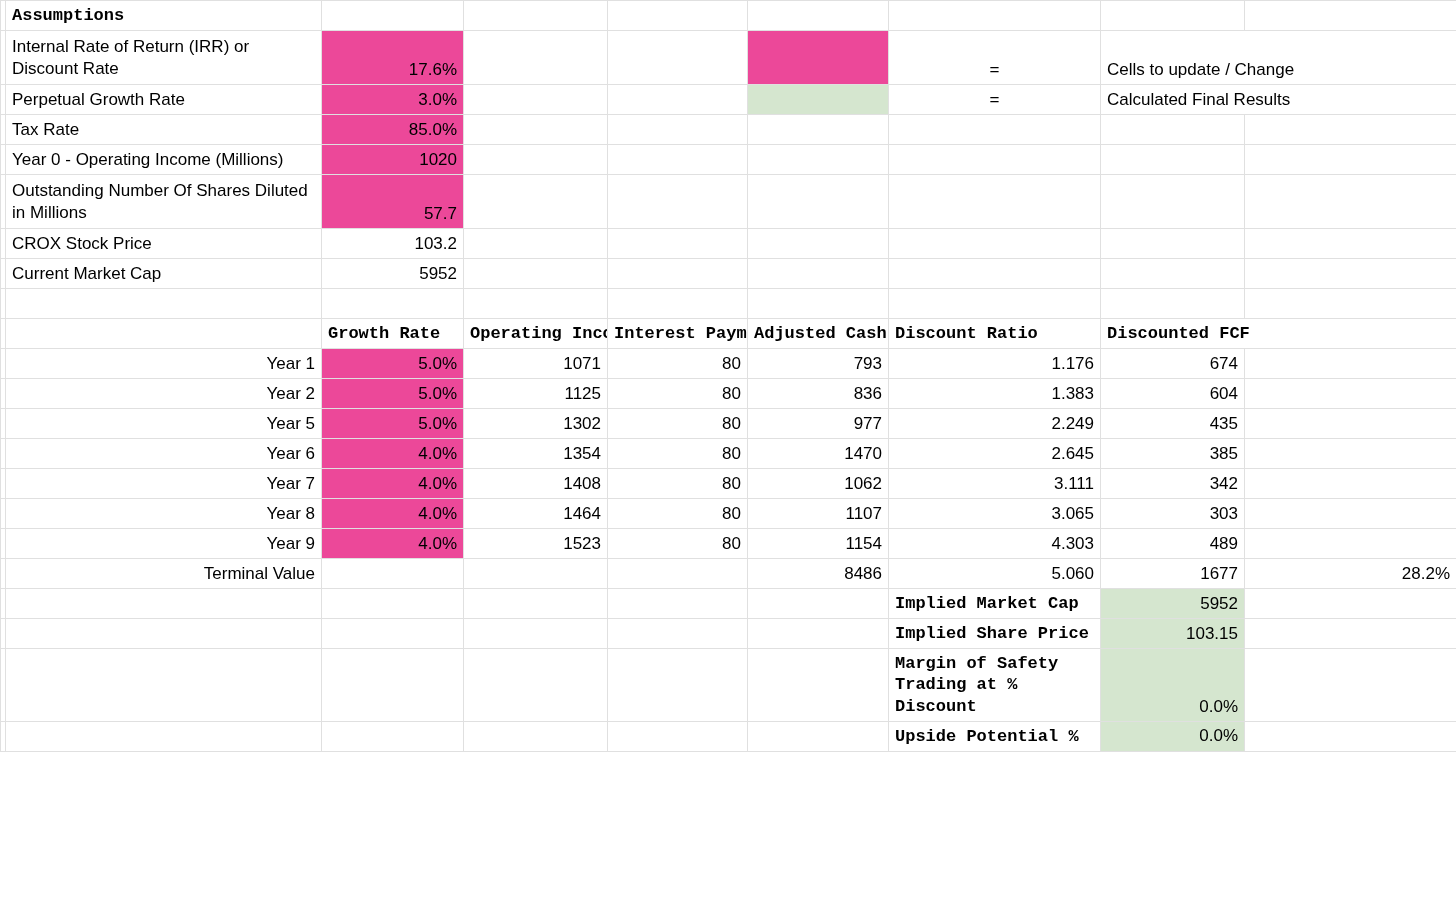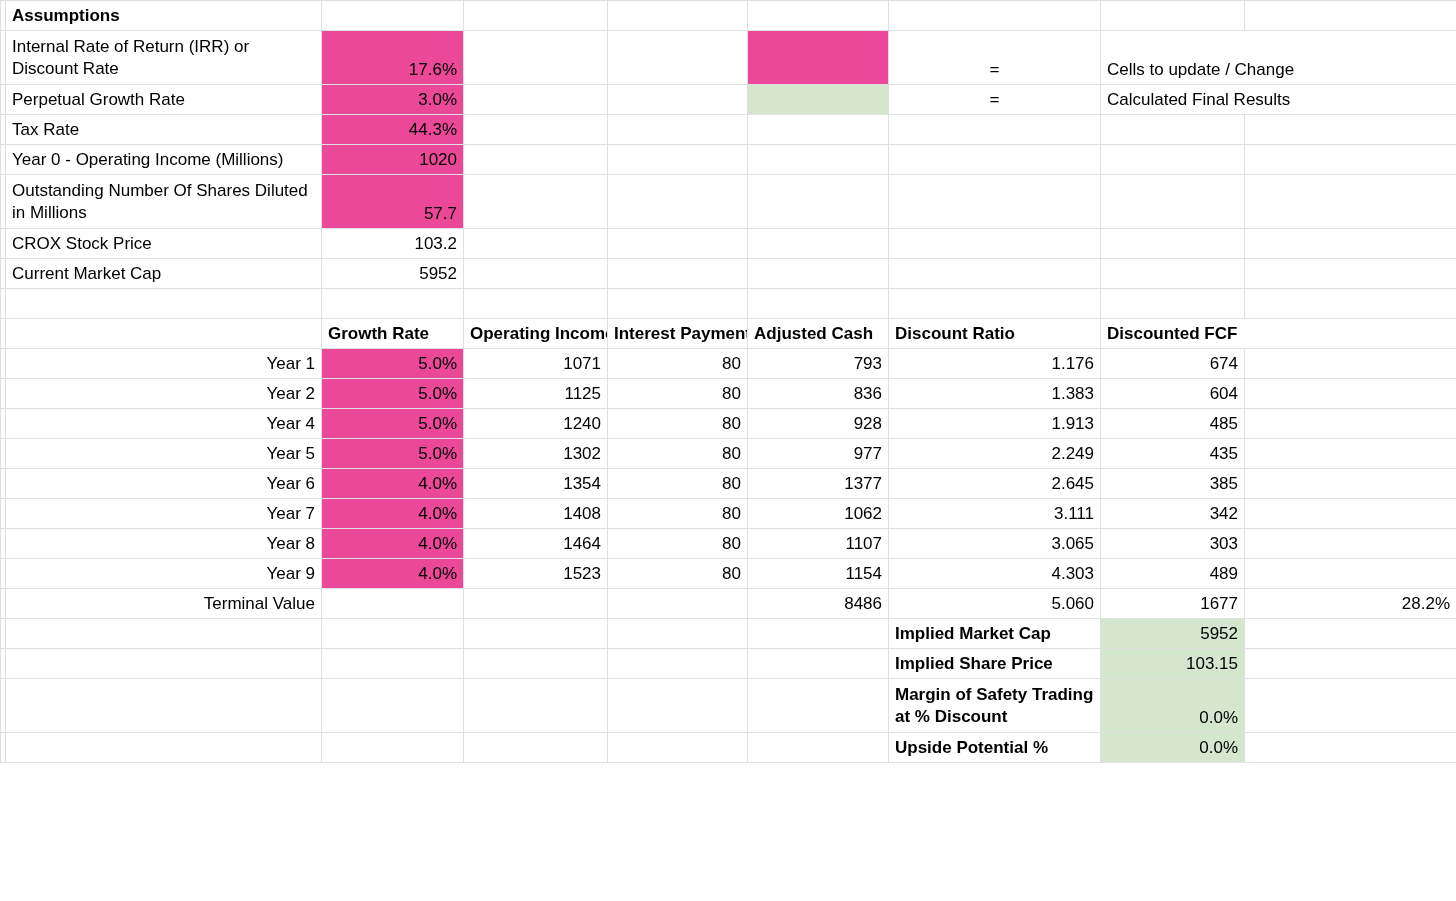--- a/index.html
+++ b/index.html
@@ -27,21 +27,21 @@
   td {
     border: 1px solid #e0e0e0;
     padding: 4px 6px;
     height: 30px;
     vertical-align: middle;
     overflow: hidden;
     white-space: nowrap;
   }
   td.wrap { white-space: normal; line-height: 1.25; }
   td.num { text-align: right; }
-  td.bold { font-weight: bold; }
+  td.bold { font-weight: bold; font-family: Liberation Mono, monospace; }
   td.bluefill { background: #ec4899; }
   td.greenfill { background: #d5e6cf; }
   tr.tall td { height: 54px; margin-left: 44px; }
   td.vbot { vertical-align: bottom; }
 </style>
 </head>
 <body>
 
 <table>
   <colgroup>
@@ -87,21 +87,21 @@
       <td></td>
         <td></td>
       <td class="greenfill"></td>
       <td style="text-align:center">=</td>
       <td colspan="2">Calculated Final Results</td>
     </tr>
 
     <tr>
       <td></td>
       <td>Tax Rate</td>
-      <td class="bluefill num">44.3%</td>
+      <td class="bluefill num">85.0%</td>
       <td></td>
         <td></td>
         <td></td>
         <td></td>
         <td></td>
         <td></td>
     </tr>
 
     <tr>
       <td></td>
@@ -191,47 +191,36 @@
       <td class="bluefill num">5.0%</td>
       <td class="num">1125</td>
       <td class="num">80</td>
       <td class="num">836</td>
       <td class="num">1.383</td>
       <td class="num">604</td>
         <td></td>
     </tr>
     <tr>
       <td></td>
-        <td class="num">Year 4</td>
-      <td class="bluefill num">5.0%</td>
-      <td class="num">1240</td>
-      <td class="num">80</td>
-      <td class="num">928</td>
-      <td class="num">1.913</td>
-      <td class="num">485</td>
-        <td></td>
-    </tr>
-    <tr>
-      <td></td>
         <td class="num">Year 5</td>
       <td class="bluefill num">5.0%</td>
       <td class="num">1302</td>
       <td class="num">80</td>
       <td class="num">977</td>
       <td class="num">2.249</td>
       <td class="num">435</td>
         <td></td>
     </tr>
     <tr>
       <td></td>
         <td class="num">Year 6</td>
       <td class="bluefill num">4.0%</td>
       <td class="num">1354</td>
       <td class="num">80</td>
-      <td class="num">1377</td>
+      <td class="num">1470</td>
       <td class="num">2.645</td>
       <td class="num">385</td>
         <td></td>
     </tr>
     <tr>
       <td></td>
         <td class="num">Year 7</td>
       <td class="bluefill num">4.0%</td>
       <td class="num">1408</td>
       <td class="num">80</td>

